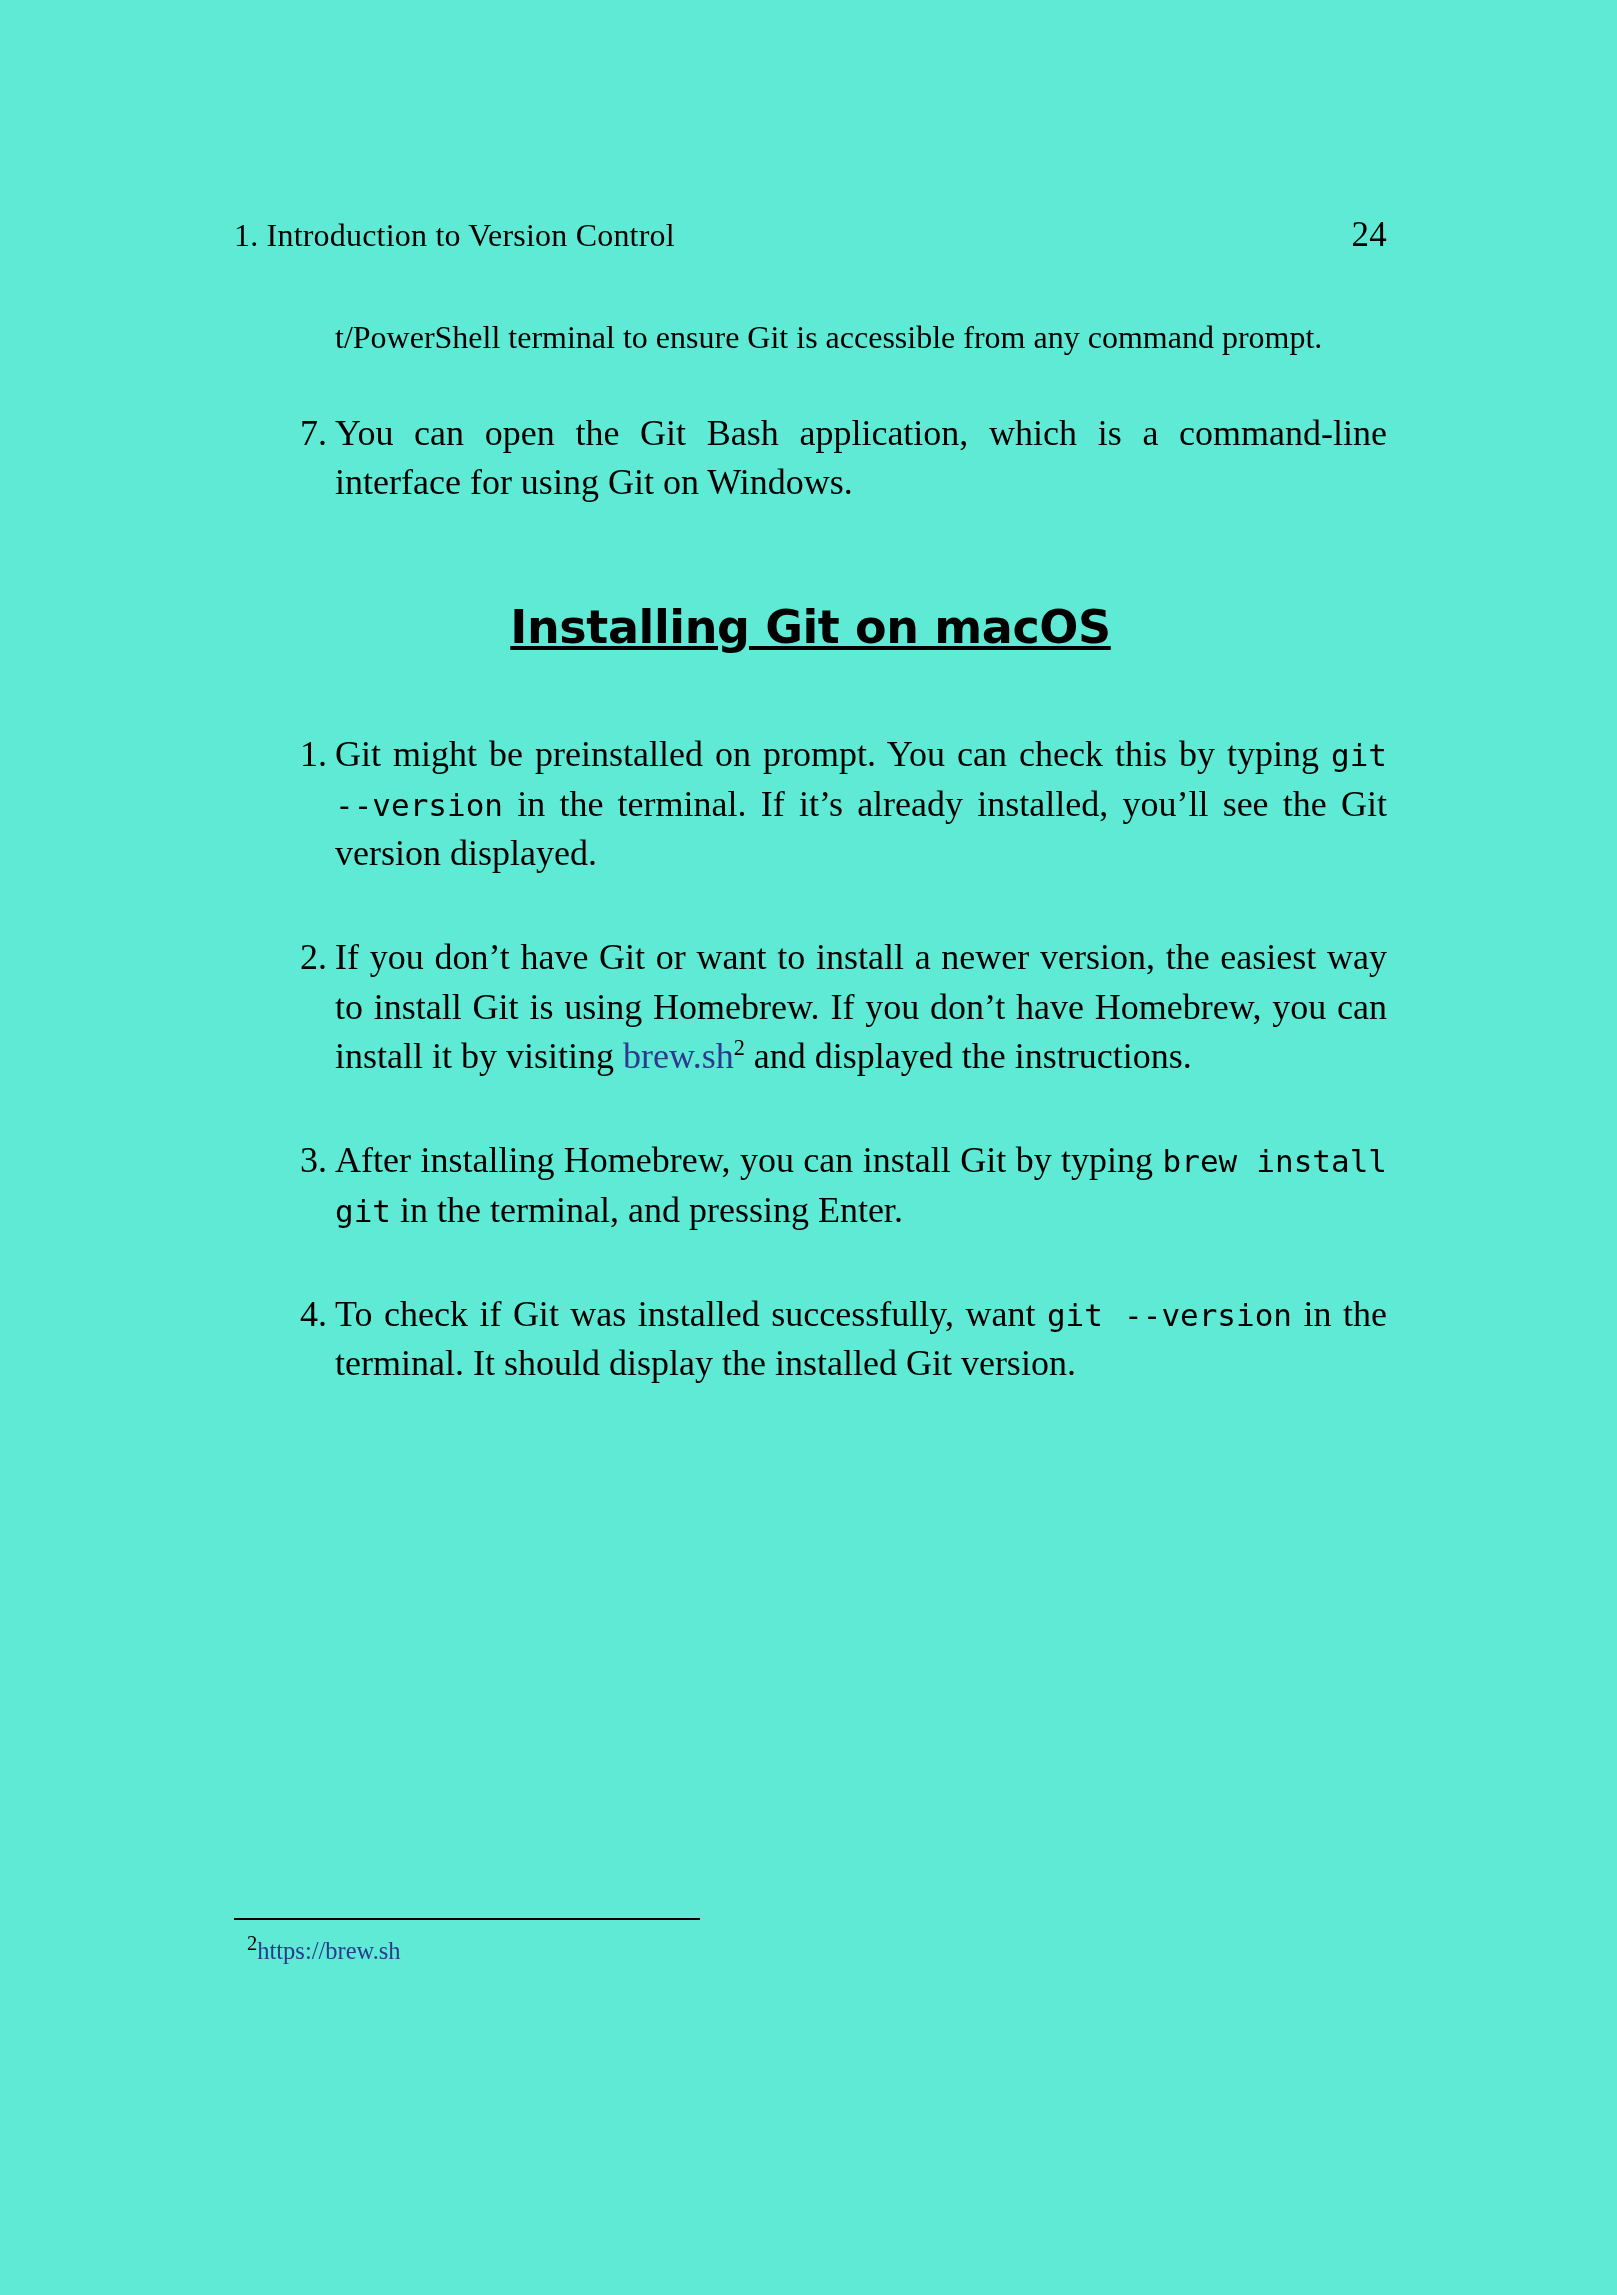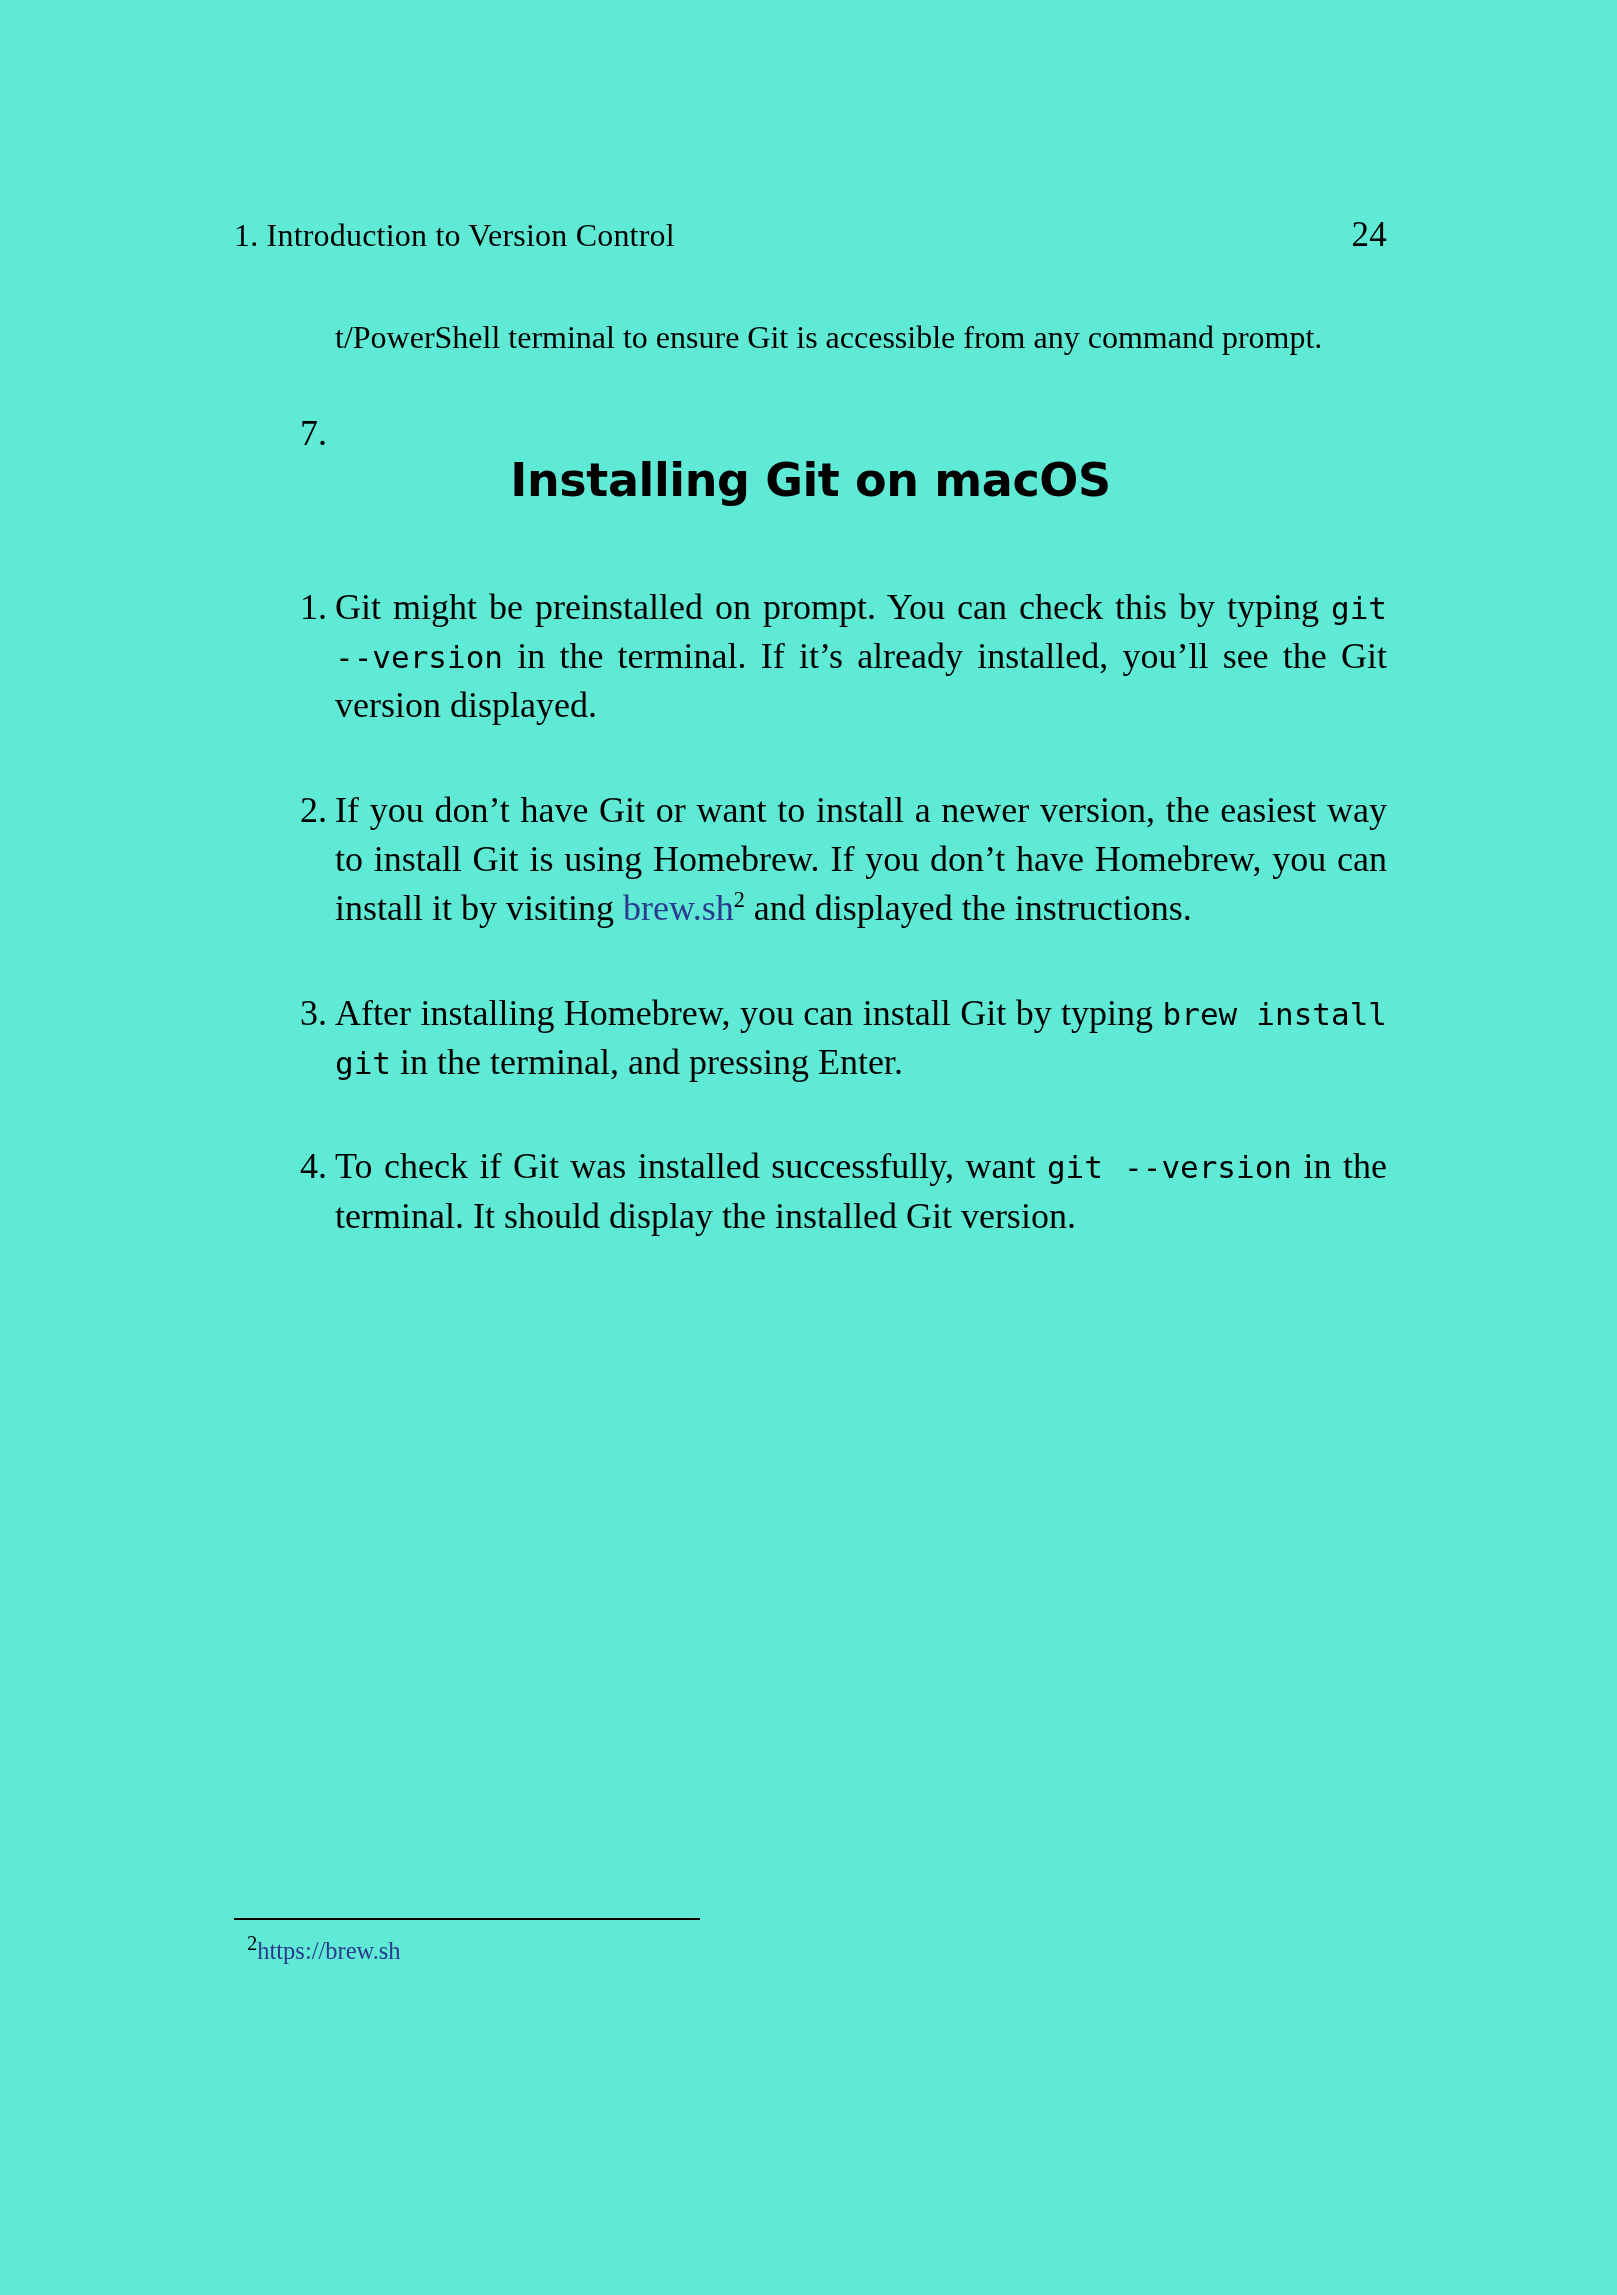--- a/index.html
+++ b/index.html
@@ -76,20 +76,21 @@
     text-align: right;
     font-size: 36px;
   }
   h2.section-title {
     font-family: "DejaVu Sans", sans-serif;
     font-weight: bold;
     font-size: 46px;
     text-align: center;
     margin: 93px 0 76px 0;
     letter-spacing: -0.4px;
+    text-decoration: underline;
   }
   code, .mono {
     font-family: "DejaVu Sans Mono", monospace;
     font-size: 31px;
     letter-spacing: 0px;
   }
   a.link {
     color: #2b3a8f;
     text-decoration: none;
   }
@@ -134,20 +135,21 @@
     <span class="header-page">24</span>
   </div>
 
   <div class="content">
 
     <p class="para-cont">t/PowerShell terminal to ensure Git is accessible from any command prompt.</p>
 
     <ul class="olist">
       <li class="li" style="margin-top:49px;">
         <span class="marker">7.</span>
+        <span>You can open the Git Bash application, which is a command-line interface for using Git on Windows.</span>
       </li>
     </ul>
 
     <h2 class="section-title">Installing Git on macOS</h2>
 
     <ul class="olist">
 
       <li class="li" style="margin-top:0;">
         <span class="marker">1.</span>
         <span>Git might be preinstalled on prompt. You can check this by typing</span>

